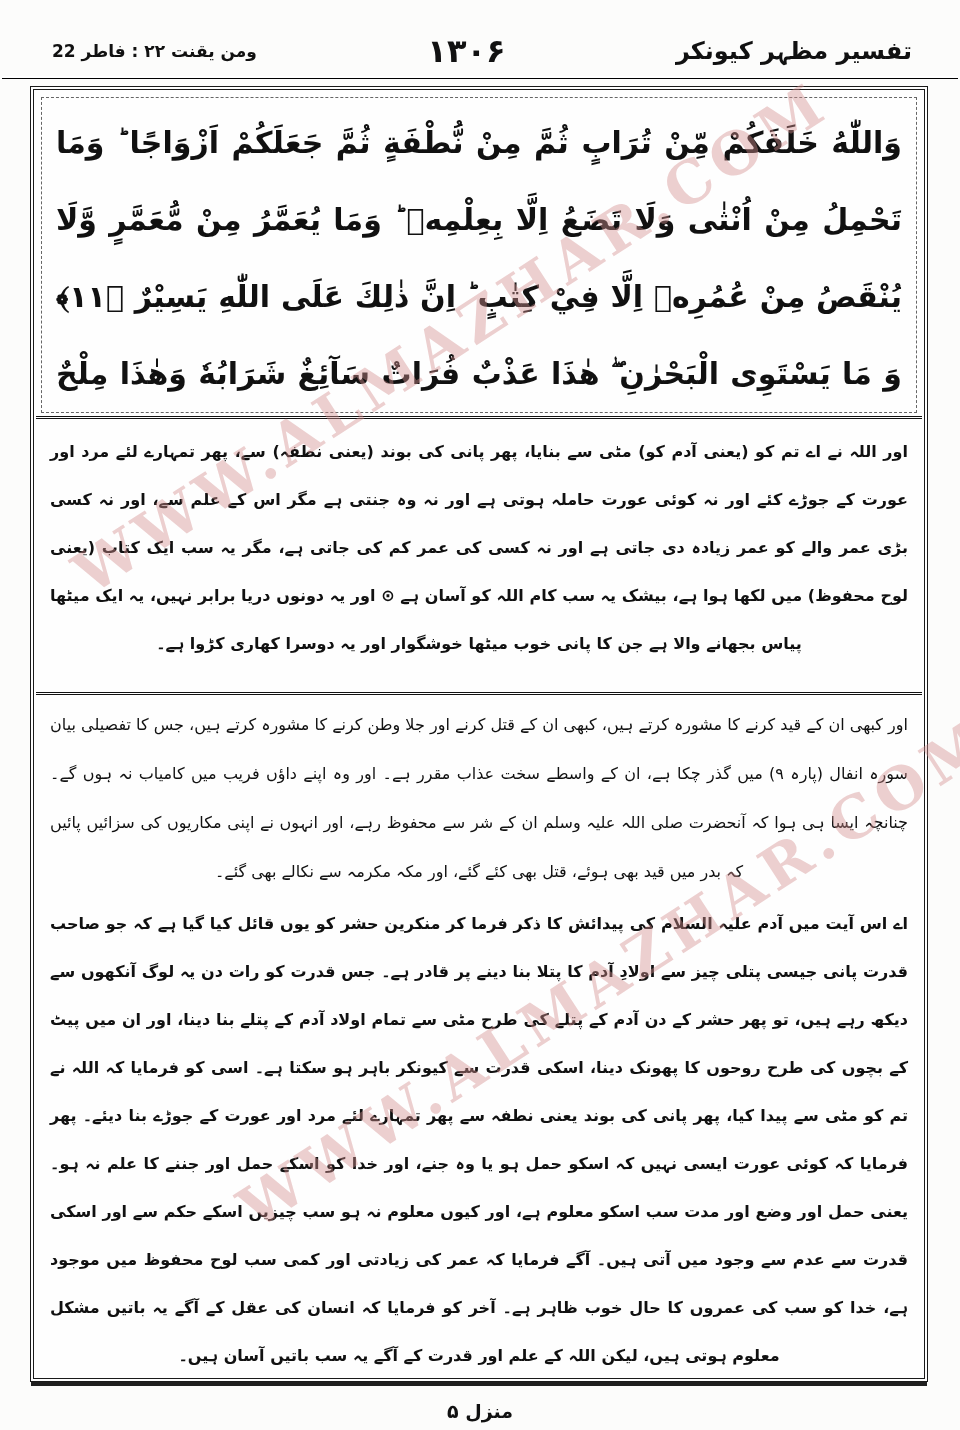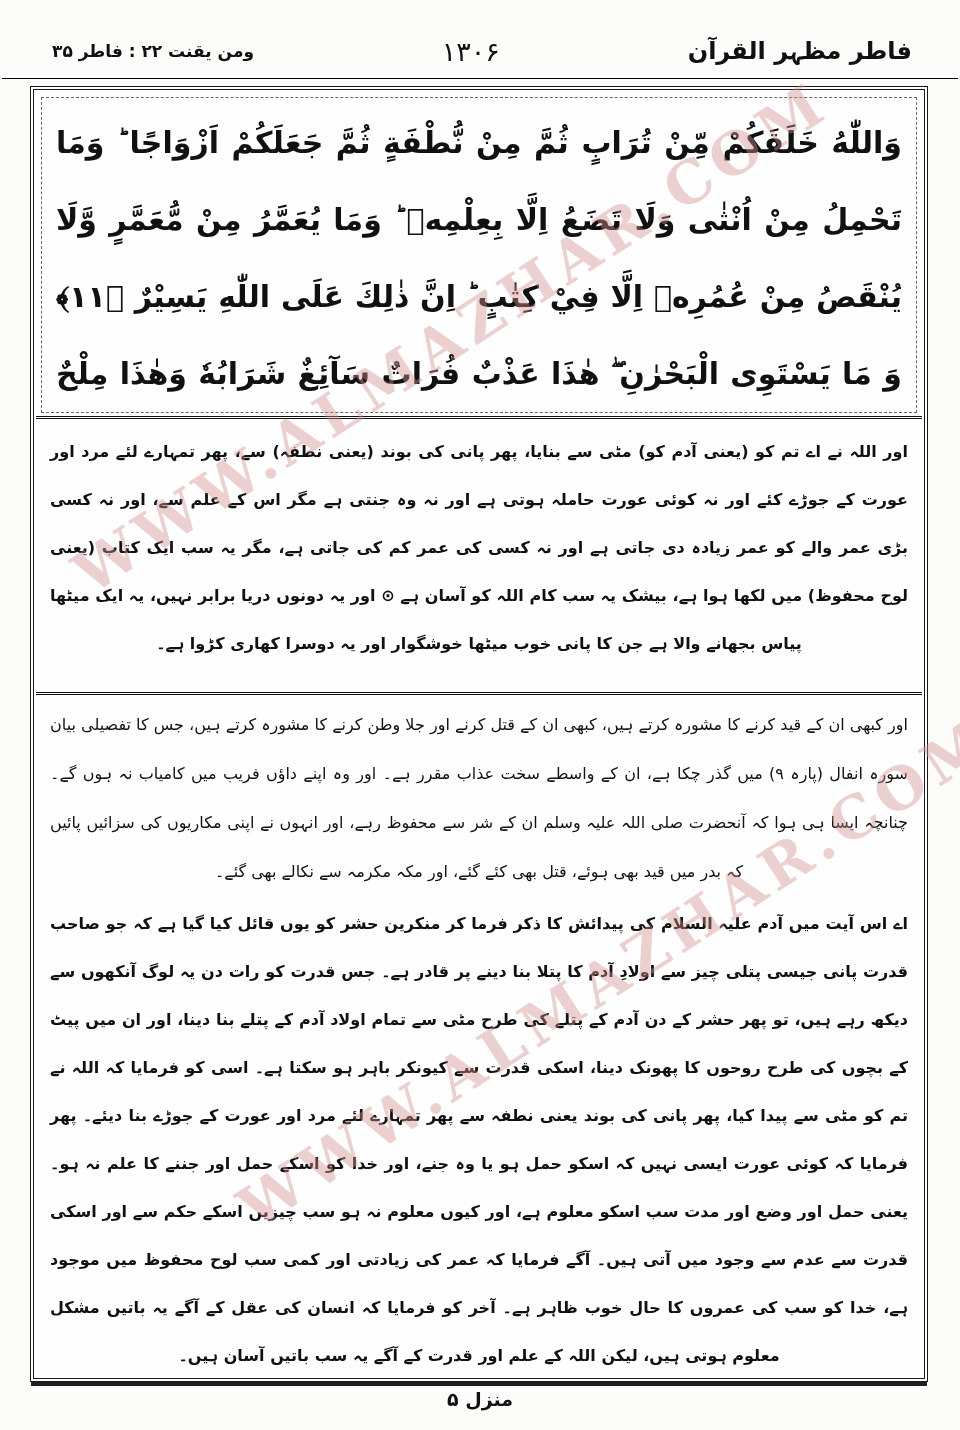--- a/index.html
+++ b/index.html
@@ -12,21 +12,21 @@
     direction:rtl;
     overflow:hidden;
   }
   
   .page-header {
     position:absolute; top:28px; right:0; left:0; height:46px;
     display:flex; align-items:center; justify-content:space-between;
     padding:0 48px 0 52px;
   }
   .book-title   { font-size:24px; font-weight:bold; letter-spacing:0.5px; }
-  .page-number  { font-size:27px; font-weight:normal; }
+  .page-number  { font-size:32px; font-weight:bold; }
   .surah-ref    { font-size:17px; font-weight:bold; }
   .header-rule {
     position:absolute; top:76px; left:2px; right:2px; height:3px;
     background:#000; border-bottom:1px solid #000; box-shadow:0 2px 0 #fff inset;
   }
   
   .content-frame {
     position:absolute; top:86px; left:30px; width:898px; bottom:48px;
     border:4px double #1a1a1a;
     box-shadow:0 5px 0 -1px #1f1f1f;
@@ -63,21 +63,21 @@
     font-size:22px; font-weight:bold;
   }
   .commentary-main-text {
     padding:3px 16px 0 16px;
     font-size:16px; font-weight:600;
     line-height:48px;
     text-align:justify; text-align-last:center;
   }
   
   .footer-manzil {
-    position:absolute; bottom:20px; left:0; right:0;
+    position:absolute; bottom:8px; left:0; right:0;
     text-align:center; font-size:19px; font-weight:bold;
   }
   
   .watermark {
     position:absolute; z-index:6;
     direction:ltr;
     font-family:"DejaVu Serif", serif;
     font-size:58px; font-weight:bold; letter-spacing:7px;
     color:rgba(211,142,142,0.42);
     transform-origin:0 50%;
@@ -88,23 +88,23 @@
   .wm-1 { left:80px;  top:545px;  }
   .wm-2 { left:245px; top:1180px; }
 </style>
 </head>
 <body>
 
 <div class="watermark wm-1">WWW.ALMAZHAR.COM</div>
 <div class="watermark wm-2">WWW.ALMAZHAR.COM</div>
 
 <div class="page-header">
-  <span class="book-title">فاطر مظہر القرآن</span>
+  <span class="book-title">تفسیر مظہر کیونکر</span>
   <span class="page-number">۱۳۰۶</span>
-  <span class="surah-ref">ومن یقنت ۲۲ : فاطر ۳۵</span>
+  <span class="surah-ref">ومن یقنت ۲۲ : فاطر 22</span>
 </div>
 <div class="header-rule"></div>
 
 <div class="content-frame">
 
   <div class="quran-verse-box">
     <span>وَاللّٰهُ خَلَقَكُمْ مِّنْ تُرَابٍ ثُمَّ مِنْ نُّطْفَةٍ ثُمَّ جَعَلَكُمْ اَزْوَاجًا ؕ وَمَا تَحْمِلُ مِنْ اُنْثٰى وَلَا تَضَعُ اِلَّا بِعِلْمِهٖ ؕ وَمَا يُعَمَّرُ مِنْ مُّعَمَّرٍ وَّلَا يُنْقَصُ مِنْ عُمُرِهٖ اِلَّا فِيْ كِتٰبٍ ؕ اِنَّ ذٰلِكَ عَلَى اللّٰهِ يَسِيْرٌ ﴿۱۱﴾ وَ مَا يَسْتَوِى الْبَحْرٰنِ ۖ هٰذَا عَذْبٌ فُرَاتٌ سَآئِغٌ شَرَابُهٗ وَهٰذَا مِلْحٌ اُجَاجٌ ؕ</span>
   </div>
 
   <div class="section-divider"></div>

